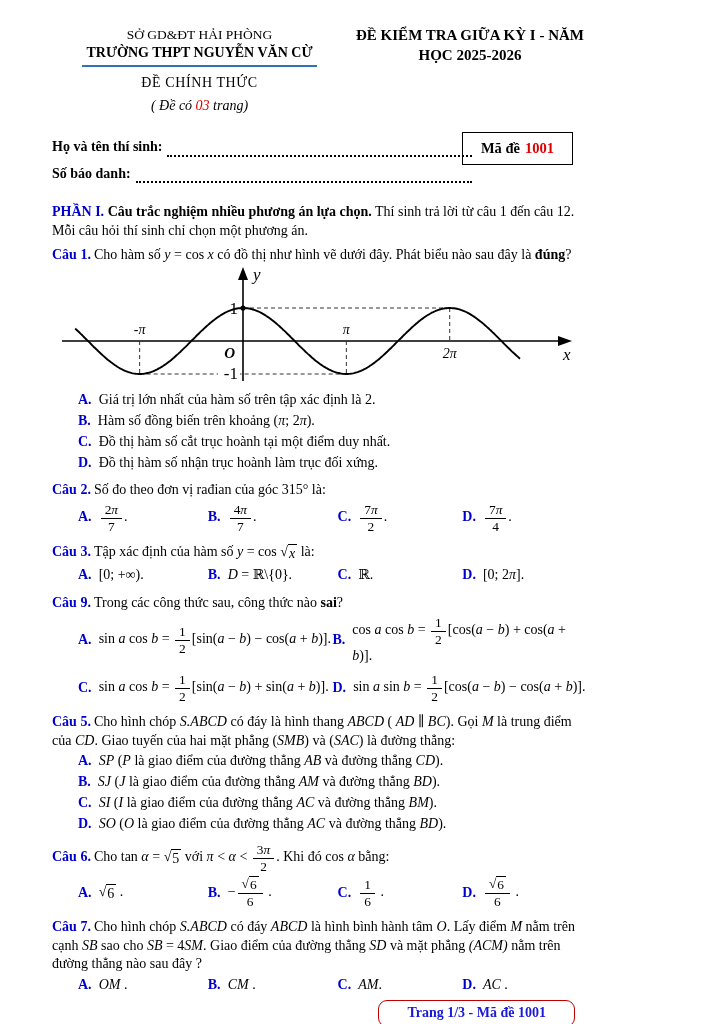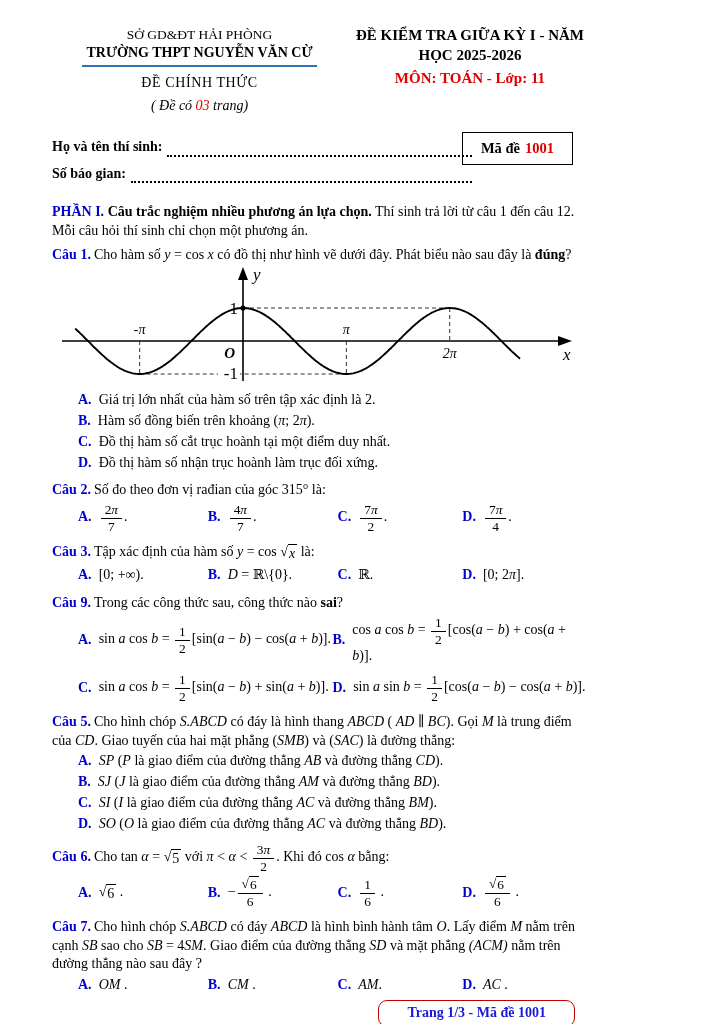--- a/index.html
+++ b/index.html
@@ -71,31 +71,30 @@
 
   <div class="hdr">
     <div class="hl">
       <div class="l1">SỞ GD&amp;ĐT HẢI PHÒNG</div>
       <div><span class="l2">TRƯỜNG THPT NGUYỄN VĂN CỪ</span></div>
       <div class="l3">ĐỀ CHÍNH THỨC</div>
       <div class="l4"><span>( Đề có </span><span class="red">03</span><span> trang)</span></div>
     </div>
     <div class="hr">
       <div class="r1">ĐỀ KIỂM TRA GIỮA KỲ I - NĂM HỌC 2025-2026</div>
-      <div class="r2">MÔN: TOÁN - Lớp: 11</div>
     </div>
   </div>
 
   <div class="student">
     <div class="srow">
       <span class="lbl">Họ và tên thí sinh:</span>
       <span class="dots"></span>
     </div>
     <div class="srow">
-      <span class="lbl">Số báo gian:</span>
+      <span class="lbl">Số báo danh:</span>
       <span class="dots"></span>
     </div>
     <div class="made">
       <span>Mã đề</span><span class="code">1001</span>
     </div>
   </div>
 
   <div class="part">
     <span class="pnum">PHẦN I.</span>
     <span class="ptitle">Câu trắc nghiệm nhiều phương án lựa chọn.</span>

